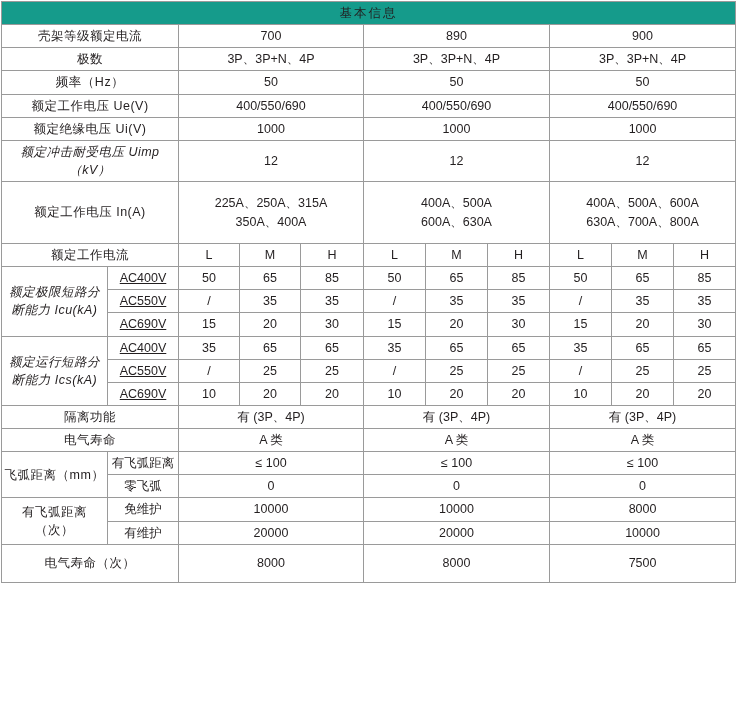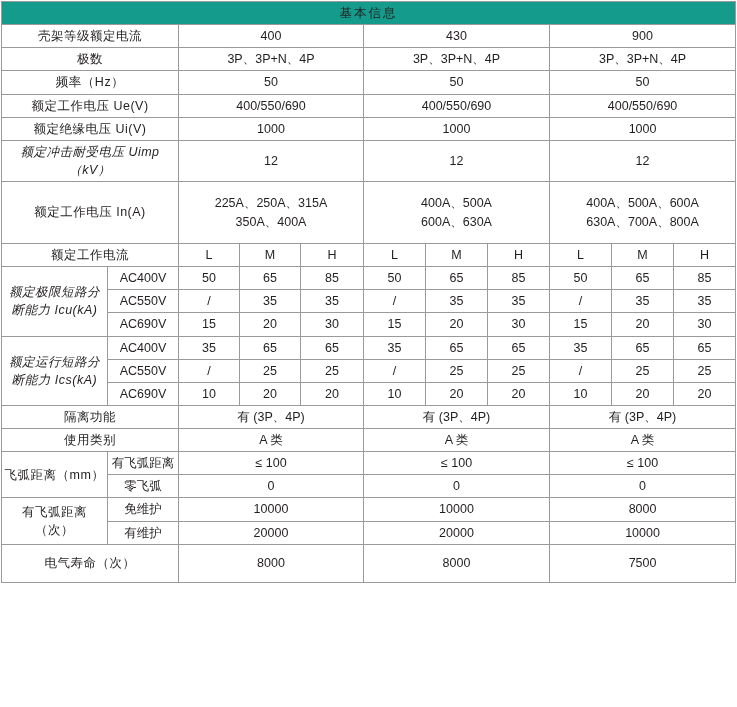--- a/index.html
+++ b/index.html
@@ -48,20 +48,21 @@
     letter-spacing: 0.5px;
   }
   .tall {
     height: 38px;
   }
   .xtall {
     height: 62px;
   }
   .sub {
     font-size: 12px;
+    text-decoration: underline;
   }
   .multiline {
     line-height: 1.7;
   }
   .lbl-pad { padding-left: 4px; padding-right: 4px; font-style: italic; }
 </style>
 </head>
 <body>
 
 <div id="sheet">
@@ -80,22 +81,22 @@
       <col style="width:62px">
     </colgroup>
 
     <tbody>
         <tr>
       <td class="title-cell" colspan="11">基本信息</td>
     </tr>
 
     <tr>
       <td class="rowlabel" colspan="2">壳架等级额定电流</td>
-      <td colspan="3">400</td>
-      <td colspan="3">430</td>
+      <td colspan="3">700</td>
+      <td colspan="3">890</td>
       <td colspan="3">900</td>
     </tr>
 
     <tr>
       <td class="rowlabel" colspan="2">极数</td>
       <td colspan="3">3P、3P+N、4P</td>
       <td colspan="3">3P、3P+N、4P</td>
       <td colspan="3">3P、3P+N、4P</td>
     </tr>
 
@@ -231,21 +232,21 @@
     </tr>
 
     <tr>
       <td class="rowlabel" colspan="2">隔离功能</td>
       <td colspan="3">有 (3P、4P)</td>
       <td colspan="3">有 (3P、4P)</td>
       <td colspan="3">有 (3P、4P)</td>
     </tr>
 
     <tr>
-      <td class="rowlabel" colspan="2">使用类别</td>
+      <td class="rowlabel" colspan="2">电气寿命</td>
       <td colspan="3">A 类</td>
       <td colspan="3">A 类</td>
       <td colspan="3">A 类</td>
     </tr>
 
     <tr>
       <td class="rowlabel" rowspan="2">飞弧距离（mm）</td>
       <td>有飞弧距离</td>
       <td colspan="3">≤ 100</td>
       <td colspan="3">≤ 100</td>

